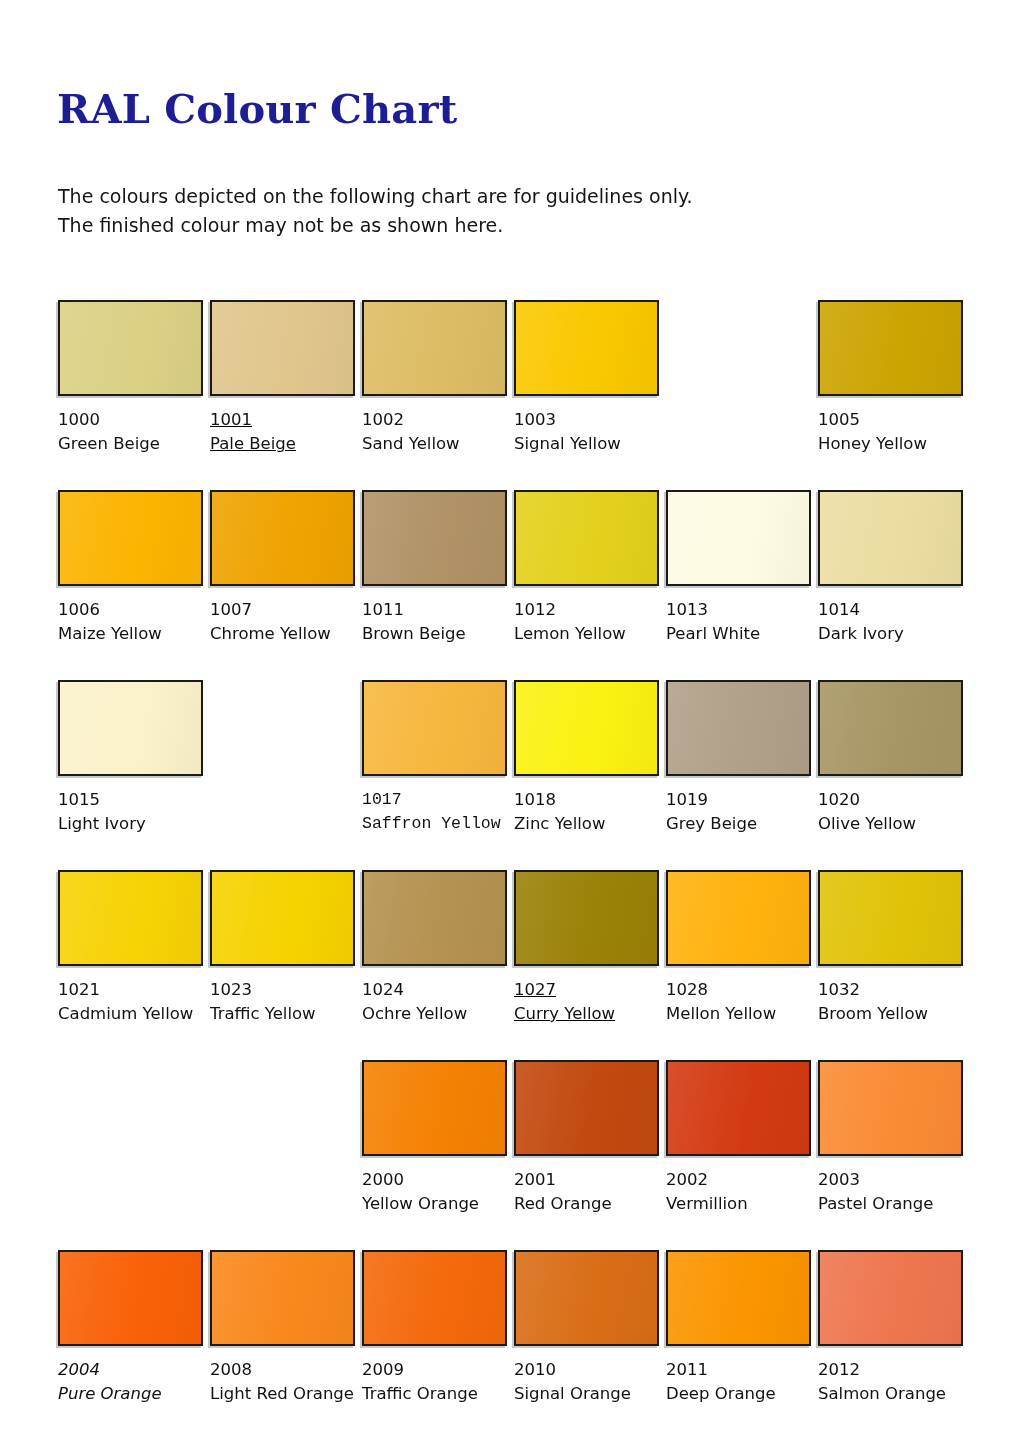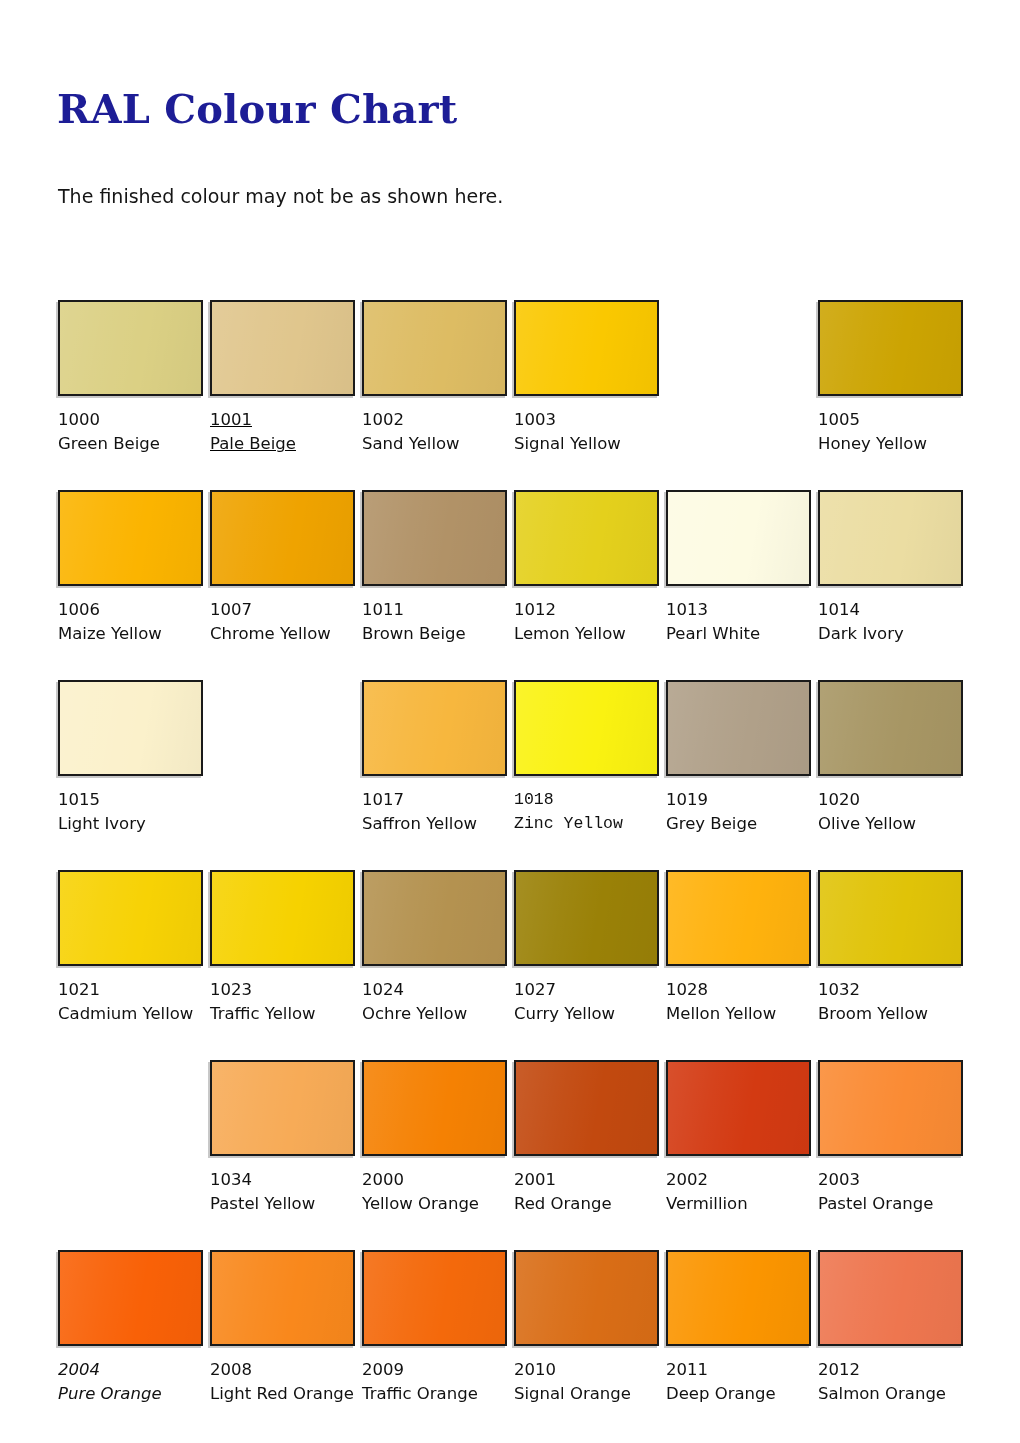--- a/index.html
+++ b/index.html
@@ -101,20 +101,21 @@
   }
 </style>
 </head>
 <body>
 
 <div class="page">
 
   <h1 class="page-title">RAL Colour Chart</h1>
 
   <div class="disclaimer">
+    <div>The colours depicted on the following chart are for guidelines only.</div>
     <div>The finished colour may not be as shown here.</div>
   </div>
 
   <div class="swatch-grid" id="swatch-grid">
       <div class="swatch-row">
         <div class="swatch-cell" style="left: 0px;">
           <div class="swatch-chip" style="background: rgb(219, 208, 132);"></div>
           <div class="swatch-code">1000</div>
           <div class="swatch-name">Green Beige</div>
         </div>
@@ -170,26 +171,26 @@
           <div class="swatch-code">1014</div>
           <div class="swatch-name">Dark Ivory</div>
         </div>
       </div>
       <div class="swatch-row">
         <div class="swatch-cell" style="left: 0px;">
           <div class="swatch-chip" style="background: rgb(251, 241, 203);"></div>
           <div class="swatch-code">1015</div>
           <div class="swatch-name">Light Ivory</div>
         </div>
-        <div class="swatch-cell" style="left: 304px;">
+        <div class="swatch-cell" style="left: 304px; font-family: Liberation Mono, monospace;">
           <div class="swatch-chip" style="background: rgb(247, 183, 62);"></div>
           <div class="swatch-code">1017</div>
           <div class="swatch-name">Saffron Yellow</div>
         </div>
-        <div class="swatch-cell" style="left: 456px; font-family: Liberation Mono, monospace;">
+        <div class="swatch-cell" style="left: 456px;">
           <div class="swatch-chip" style="background: rgb(250, 242, 17);"></div>
           <div class="swatch-code">1018</div>
           <div class="swatch-name">Zinc Yellow</div>
         </div>
         <div class="swatch-cell" style="left: 608px;">
           <div class="swatch-chip" style="background: rgb(176, 160, 137);"></div>
           <div class="swatch-code">1019</div>
           <div class="swatch-name">Grey Beige</div>
         </div>
         <div class="swatch-cell" style="left: 760px;">
@@ -207,42 +208,37 @@
         <div class="swatch-cell" style="left: 152px;">
           <div class="swatch-chip" style="background: rgb(246, 210, 0);"></div>
           <div class="swatch-code">1023</div>
           <div class="swatch-name">Traffic Yellow</div>
         </div>
         <div class="swatch-cell" style="left: 304px;">
           <div class="swatch-chip" style="background: rgb(180, 146, 80);"></div>
           <div class="swatch-code">1024</div>
           <div class="swatch-name">Ochre Yellow</div>
         </div>
-        <div class="swatch-cell" style="left: 456px;">
+        <div class="swatch-cell" style="left: 456px; text-decoration: underline;">
           <div class="swatch-chip" style="background: rgb(154, 129, 7);"></div>
           <div class="swatch-code">1027</div>
           <div class="swatch-name">Curry Yellow</div>
         </div>
         <div class="swatch-cell" style="left: 608px;">
           <div class="swatch-chip" style="background: rgb(255, 178, 13);"></div>
           <div class="swatch-code">1028</div>
           <div class="swatch-name">Mellon Yellow</div>
         </div>
         <div class="swatch-cell" style="left: 760px;">
           <div class="swatch-chip" style="background: rgb(224, 195, 8);"></div>
           <div class="swatch-code">1032</div>
           <div class="swatch-name">Broom Yellow</div>
         </div>
       </div>
       <div class="swatch-row">
-        <div class="swatch-cell" style="left: 152px;">
-          <div class="swatch-chip" style="background: rgb(247, 171, 87);"></div>
-          <div class="swatch-code">1034</div>
-          <div class="swatch-name">Pastel Yellow</div>
-        </div>
         <div class="swatch-cell" style="left: 304px;">
           <div class="swatch-chip" style="background: rgb(245, 129, 3);"></div>
           <div class="swatch-code">2000</div>
           <div class="swatch-name">Yellow Orange</div>
         </div>
         <div class="swatch-cell" style="left: 456px;">
           <div class="swatch-chip" style="background: rgb(194, 73, 15);"></div>
           <div class="swatch-code">2001</div>
           <div class="swatch-name">Red Orange</div>
         </div>

